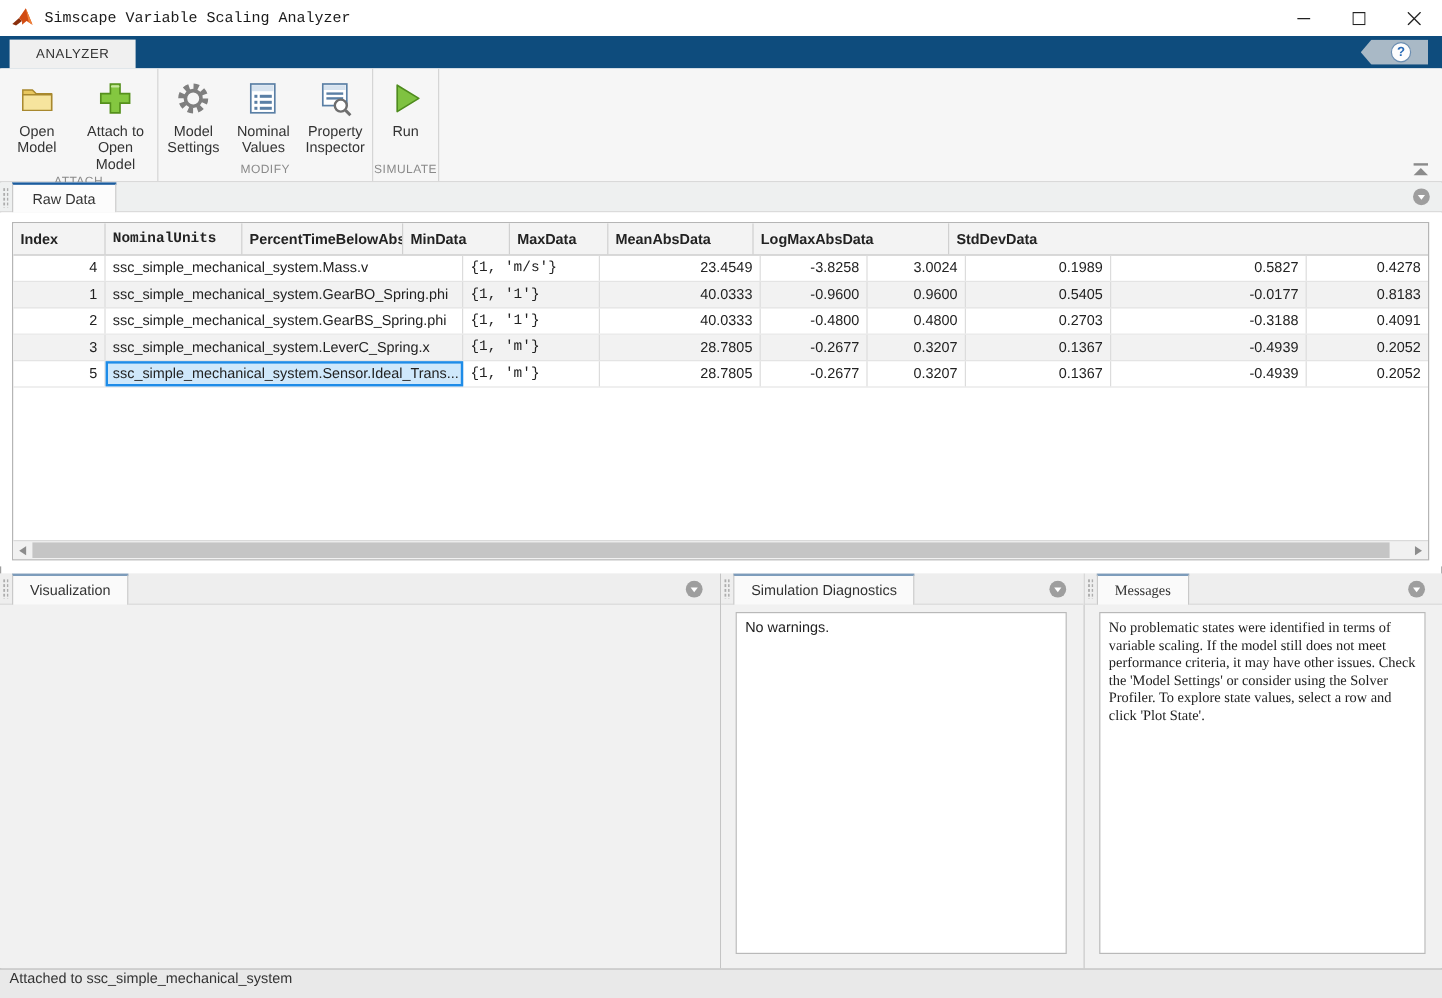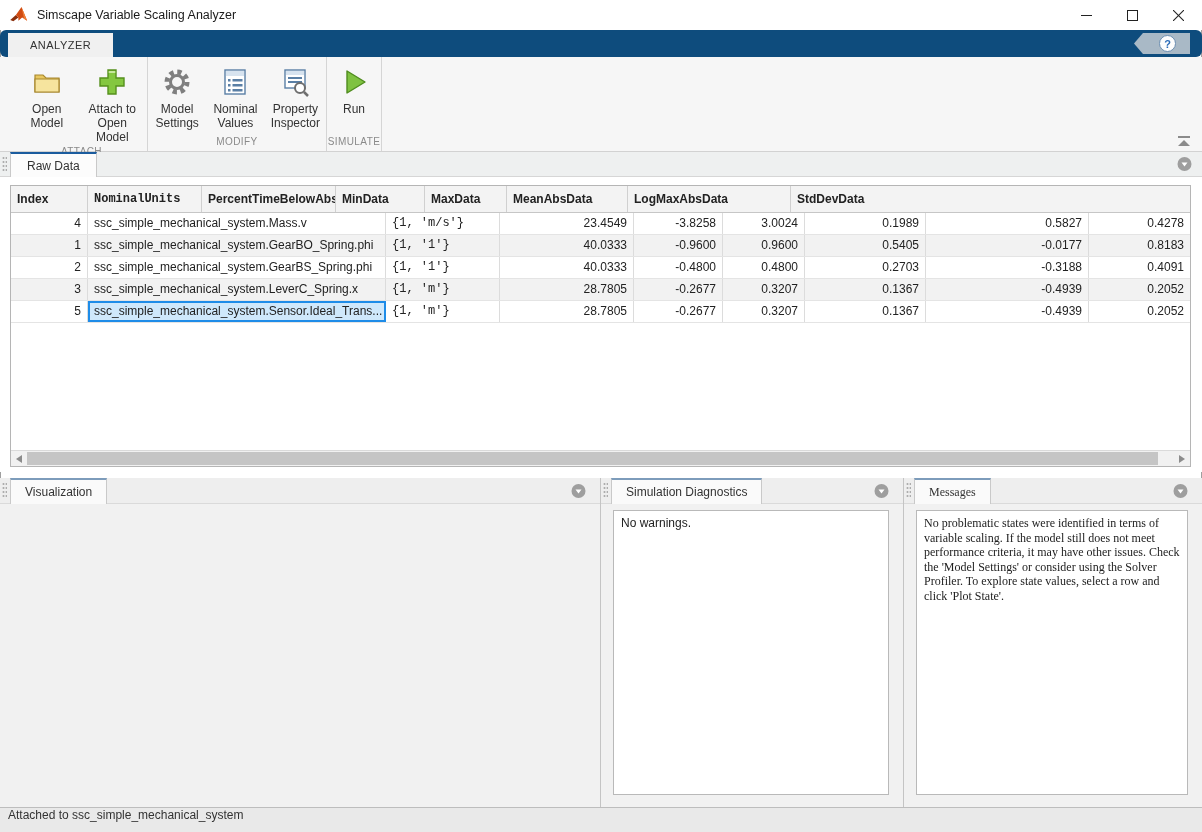--- a/index.html
+++ b/index.html
@@ -1,28 +1,28 @@
 <!DOCTYPE html>
 <html><head>
 <meta charset="utf-8">
 <style>
   * { margin:0; padding:0; box-sizing:border-box; }
   html,body { width:1202px; height:832px; font-family:"Liberation Sans", sans-serif; background:#fff; }
   .window { position:relative; width:1202px; height:832px; background:#fff; box-shadow: inset 0 0 0 1px #9f9f9f; overflow:hidden; }
 
   
-  .titlebar { position:absolute; top:0; left:0; width:100%; height:30px; background:#fff; display:flex; align-items:center; }
+  .titlebar { position:absolute; top:0; left:0; width:100%; height:30px; background:#fff; display:flex; align-items:center;font-family:Liberation Mono, monospace; }
   .titlebar .app-icon { width:20px; height:20px; margin:0 8px 0 9px; }
   .titlebar .title { font-size:12.5px; color:#1a1a1a; }
   .win-controls { position:absolute; right:1px; top:1px; height:29px; display:flex; }
   .win-btn { width:46px; height:29px; display:flex; align-items:center; justify-content:center; cursor:pointer; }
   .win-btn svg { display:block; }
 
   
-  .tabbar { position:absolute; top:30px; left:0; width:100%; height:27px; background:#0e4c7d;border-radius:6px; }
+  .tabbar { position:absolute; top:30px; left:0; width:100%; height:27px; background:#0e4c7d; }
   .ribbon-tab { position:absolute; left:8px; top:3px; height:24px; padding:0 22px; background:#f0f0f0; color:#333;
     font-size:11px; letter-spacing:0.5px; display:flex; align-items:center; cursor:pointer; }
   .help-tag { position:absolute; right:12px; top:3px; width:56px; height:21px; background:#a9b9c6;
     clip-path:polygon(0 50%, 16% 0, 100% 0, 100% 100%, 16% 100%); display:flex; align-items:center; justify-content:flex-end; cursor:pointer; }
   .help-circle { width:17px; height:17px; margin-right:14px; background:#fdfdfd; border:1px solid #6c8eb1; border-radius:50%;
     font-size:11px; font-weight:bold; color:#2b6cb8; display:flex; align-items:center; justify-content:center; }
 
   
   .ribbon { position:absolute; top:57px; left:0; width:100%; height:95px; background:#f6f6f6; border-bottom:1px solid #d2d2d2; display:flex; }
   .rib-section { height:100%; border-right:1px solid #d5d5d5; display:flex; flex-direction:column; }
@@ -114,21 +114,21 @@
 
   <div class="tabbar">
     <div class="ribbon-tab">ANALYZER</div>
     <div class="help-tag">
       <div class="help-circle">?</div>
     </div>
   </div>
 
   <div class="ribbon">
 
-    <div class="rib-section" style="width:132px;margin-left:16px;">
+    <div class="rib-section" style="width:132px;">
       <div class="rib-buttons">
         <div class="rib-btn">
           <div class="icon">
             <svg width="32" height="32" viewBox="0 0 32 32">
               <path d="M4 9 L12 9 L15 12 L28 12 L28 26 L4 26 Z" fill="#e8c75f" stroke="#a8882e" stroke-width="1.2"></path>
               <path d="M4 13 L28 13 L28 26 L4 26 Z" fill="#f6e49e" stroke="#a8882e" stroke-width="1.2"></path>
             </svg>
           </div>
           <div class="lbl">Open Model</div>
         </div>

